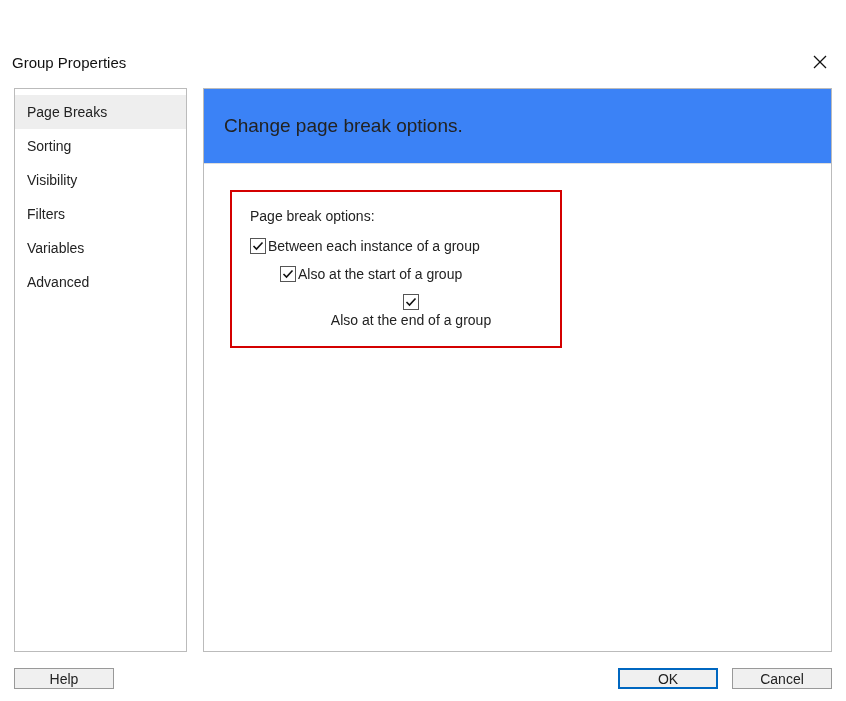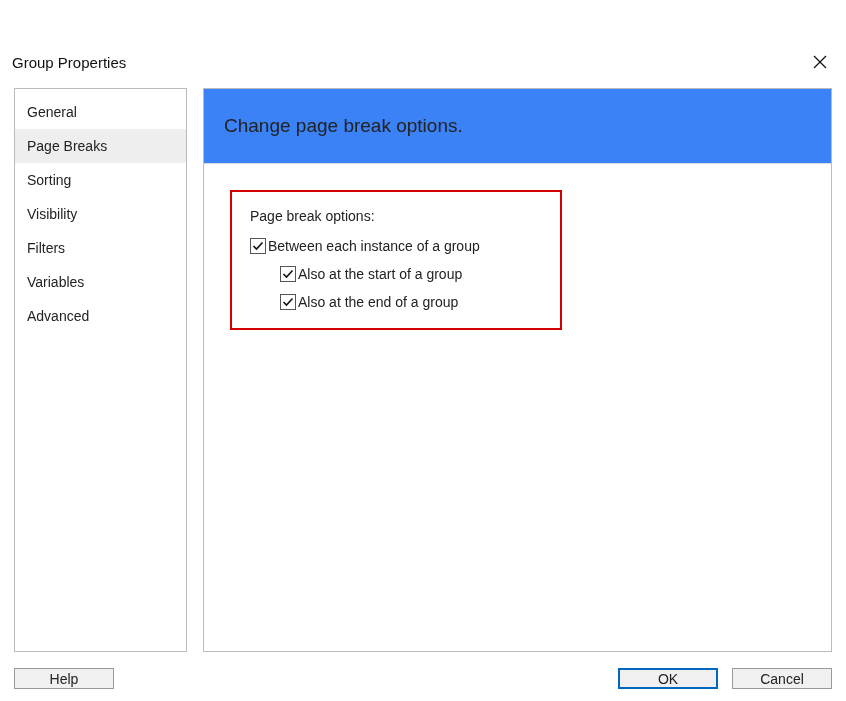--- a/index.html
+++ b/index.html
@@ -84,21 +84,21 @@
       font-size: 14px;
       color: #222;
       margin-bottom: 14px;
     }
     .checkbox-row {
       display: flex;
       align-items: center;
       gap: 2px;
       margin-bottom: 12px;
     }
-    .checkbox-row:last-child { margin-bottom: 0; }
+    .checkbox-row:last-child { margin-bottom: 0; flex-direction: column; }
     .checkbox-row.indented { margin-left: 30px; }
     .cb {
       width: 16px;
       height: 16px;
       border: 1px solid #555;
       display: inline-flex;
       align-items: center;
       justify-content: center;
       flex-shrink: 0;
       cursor: pointer;
@@ -140,21 +140,20 @@
   <div class="close-btn">
     <svg viewBox="0 0 14 14">
       <line x1="1" y1="1" x2="13" y2="13" stroke="#111" stroke-width="1.2"></line>
       <line x1="13" y1="1" x2="1" y2="13" stroke="#111" stroke-width="1.2"></line>
     </svg>
   </div>
 </div>
 
 <div class="body-area">
   <div class="sidebar">
-    <div class="sidebar-item">General</div>
     <div class="sidebar-item selected">Page Breaks</div>
     <div class="sidebar-item">Sorting</div>
     <div class="sidebar-item">Visibility</div>
     <div class="sidebar-item">Filters</div>
     <div class="sidebar-item">Variables</div>
     <div class="sidebar-item">Advanced</div>
   </div>
 
   <div class="panel">
     <div class="panel-header">Change page break options.</div>

